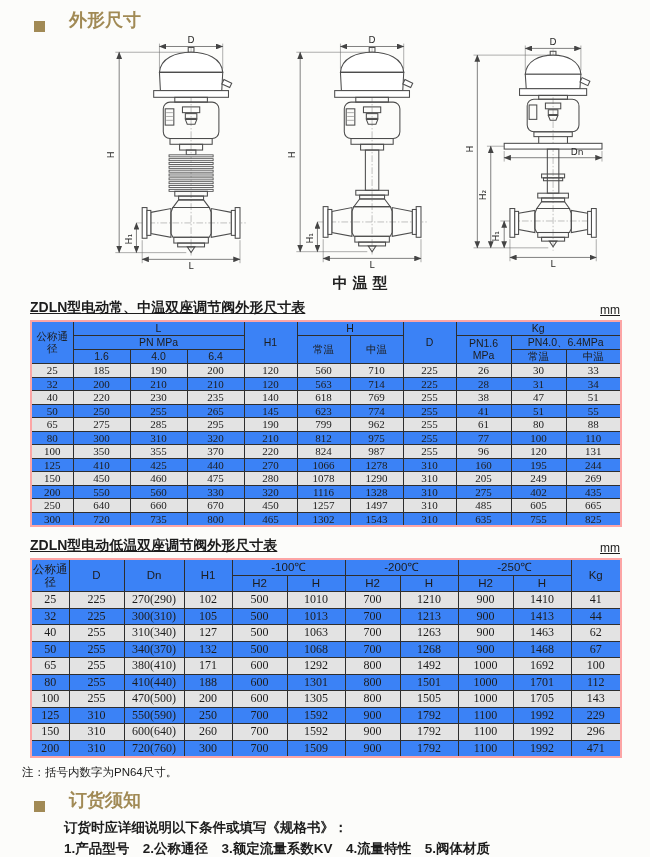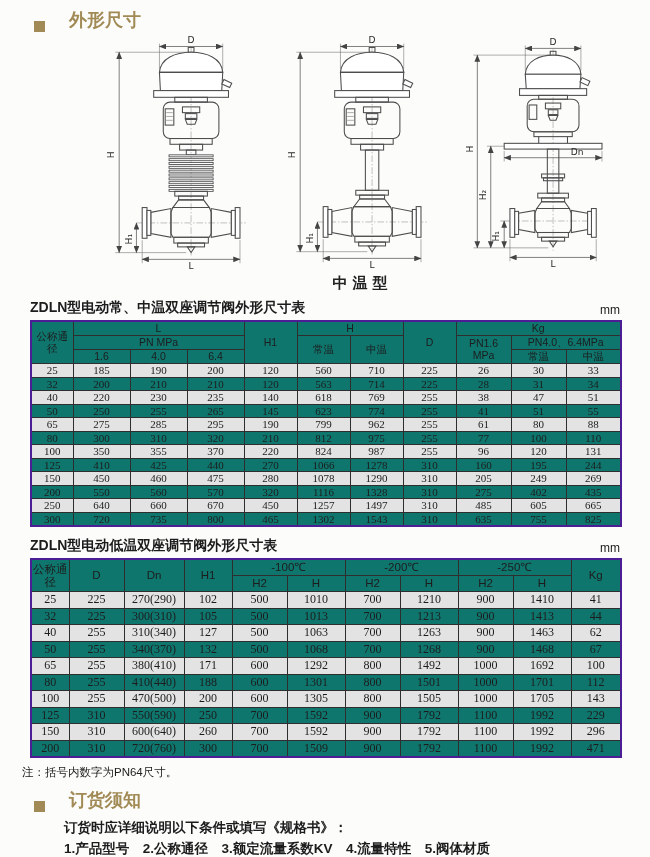--- a/index.html
+++ b/index.html
@@ -10,25 +10,25 @@
   }
   .sec-h { display:flex; align-items:flex-end; gap:24px; margin:8px 0 0 10px;
     color:var(--accent); font-weight:bold; font-size:18px;
     font-family:"Liberation Serif",serif;padding-left:24px; }
   .bullet { width:11px; height:11px; background:var(--accent); flex:0 0 auto; }
   .figs { display:flex; gap:18px; padding-left:100px; margin-top:0; }
   figure { margin:0; }
   .figcap { text-align:center; font-size:15px; font-weight:bold;
     letter-spacing:5px; color:#222; margin-top:0; }
   .tbl-head { display:flex; justify-content:space-between; align-items:flex-end;
-    margin:6px 30px 3px 30px; }
+    margin:6px 30px 3px 30px;text-decoration:underline; }
   .tbl-title { font-size:14px; font-weight:bold; }
   .unit { font-size:12px; }
   table { border-collapse:collapse; margin-left:30px; table-layout:fixed;
-    border:2px solid #4c1d95; background:#0f766e; }
+    border:2px solid #fca5a5; background:#3b82f6; }
   th,td { border:1px solid #2e2e2e; text-align:center; padding:0;
     font-weight:normal; line-height:1.12; overflow:hidden; }
   #t1 { width:590px; } #t2 { width:590px; }
   #t1 th { font-size:10.5px; height:13px; }
   #t1 td { font-size:11px; height:12.5px; font-family:"Liberation Serif",serif; }
   #t2 th { font-size:11.5px; height:15px; }
   #t2 td { font-size:12px; height:15.5px; font-family:"Liberation Serif",serif; }
   tbody tr:nth-child(odd) { background:var(--shade); }
   .note { margin:7px 0 0 22px; font-size:11.5px; }
   .order { margin:6px 0 0 64px; font-size:13.5px; font-weight:bold; line-height:1.5; }
@@ -448,21 +448,21 @@
         <td>1290</td>
         <td>310</td>
         <td>205</td>
         <td>249</td>
         <td>269</td>
       </tr>
       <tr>
         <td>200</td>
         <td>550</td>
         <td>560</td>
-        <td>570</td>
+        <td>330</td>
         <td>320</td>
         <td>1116</td>
         <td>1328</td>
         <td>310</td>
         <td>275</td>
         <td>402</td>
         <td>435</td>
       </tr>
       <tr>
         <td>250</td>

